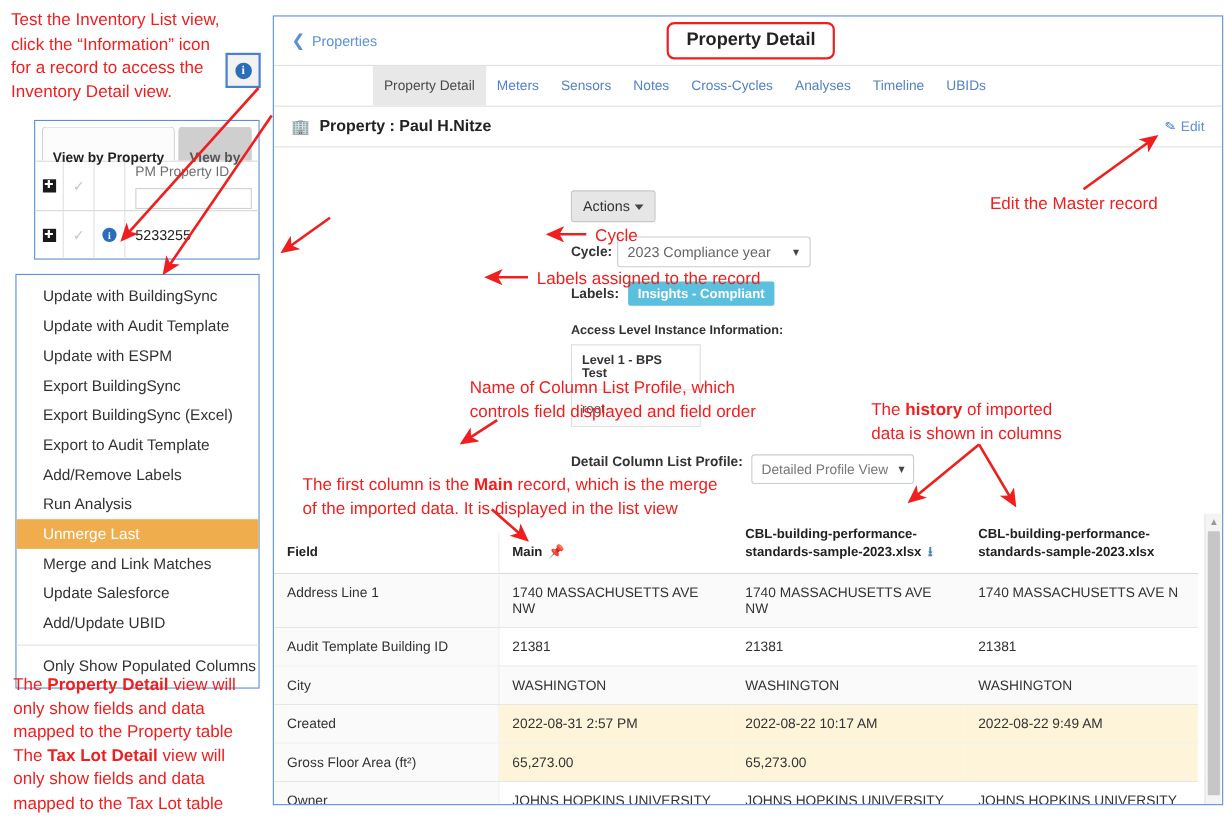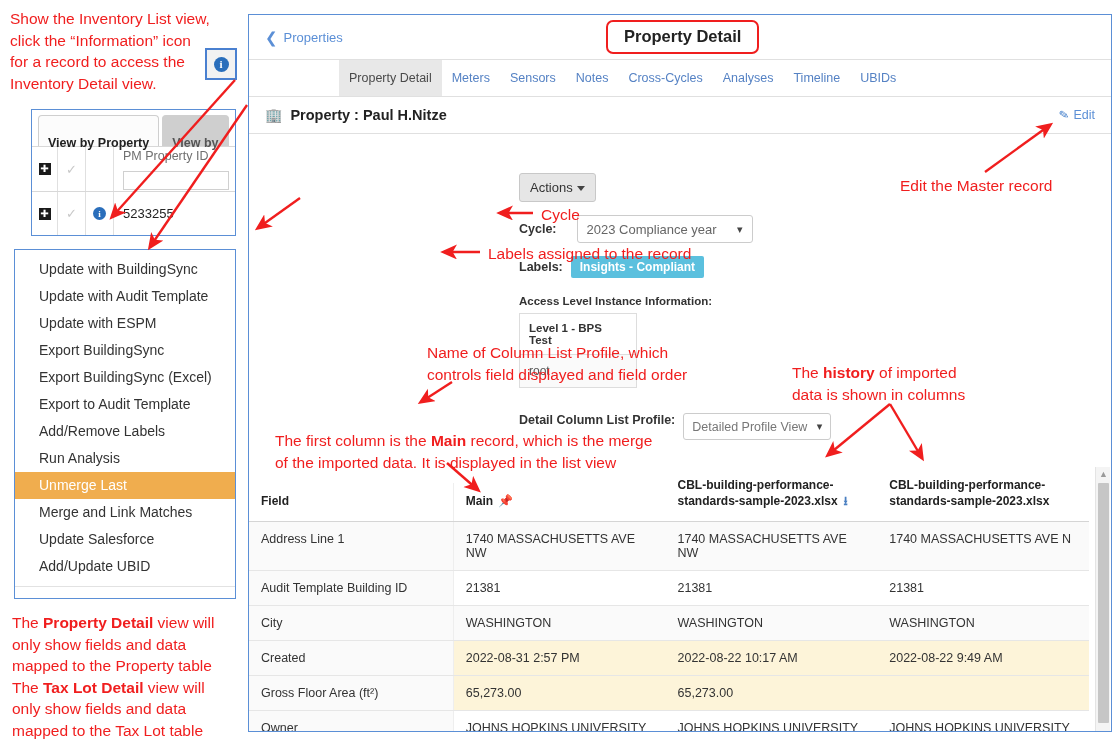--- a/index.html
+++ b/index.html
@@ -120,21 +120,21 @@
   #edit-link{font-size:12.5px;color:#5b8fd6;display:flex;align-items:center;gap:4px;}
   .pencil{font-size:12px;color:#3a79c9;transform:rotate(-10deg);display:inline-block;}
 
   #actions-btn{
     position:absolute;left:270px;top:158px;
     font-size:13px;color:#333;background:#e6e6e6;border:1px solid #c8c8c8;
     border-radius:3px;padding:6px 10px;box-sizing:border-box;
   }
   .caret{display:inline-block;width:0;height:0;border-left:4px solid transparent;border-right:4px solid transparent;border-top:5px solid #444;margin-left:4px;vertical-align:middle;}
 
-  #cycle-row{position:absolute;left:270px;top:200px;display:flex;align-items:center;gap:20px;}
+  #cycle-row{position:absolute;left:270px;top:200px;display:flex;align-items:center;gap:4px;}
   .flbl{font-size:12.5px;font-weight:bold;color:#333;}
   #cycle-select{
     width:176px;height:28px;border:1px solid #ccc;border-radius:3px;background:#fff;
     display:flex;align-items:center;justify-content:space-between;padding:0 9px;box-sizing:border-box;
     font-size:13px;color:#666;
   }
   .chev-d{font-size:11px;color:#444;}
 
   #labels-row{position:absolute;left:270px;top:241px;display:flex;align-items:center;gap:8px;}
   #label-badge{
@@ -181,21 +181,21 @@
   #dt-sb-thumb{position:absolute;left:2px;top:16px;width:11px;height:240px;background:#c6c6c6;border-radius:1px;}
   #dt-sb-up{position:absolute;left:0;top:2px;width:15px;text-align:center;font-size:9px;color:#9a9a9a;}
 
   
   #arrows{position:absolute;left:0;top:0;width:1113px;height:747px;pointer-events:none;}
 </style>
 </head>
 <body>
 
 <div class="abs anno" style="left:10px;top:8px;width:200px;">
-  <div>Show the Inventory List view,</div>
+  <div>Test the Inventory List view,</div>
   <div>click the “Information” icon</div>
   <div>for a record to access the</div>
   <div>Inventory Detail view.</div>
 </div>
 
 <div class="abs" id="info-icon-box">
   <span class="infoglyph">i</span>
 </div>
 
 <div class="abs" id="mini-table">
@@ -239,20 +239,21 @@
   <div class="mi">Export BuildingSync</div>
   <div class="mi">Export BuildingSync (Excel)</div>
   <div class="mi">Export to Audit Template</div>
   <div class="mi">Add/Remove Labels</div>
   <div class="mi">Run Analysis</div>
   <div class="mi hl">Unmerge Last</div>
   <div class="mi">Merge and Link Matches</div>
   <div class="mi">Update Salesforce</div>
   <div class="mi">Add/Update UBID</div>
   <div class="mi-sep"></div>
+  <div class="mi">Only Show Populated Columns</div>
 </div>
 
 <div class="abs anno" style="left:12px;top:612px;width:232px;">
   <div><span>The </span><b>Property Detail</b><span> view will</span></div>
   <div>only show fields and data</div>
   <div>mapped to the Property table</div>
   <div><span>The </span><b>Tax Lot Detail</b><span> view will</span></div>
   <div>only show fields and data</div>
   <div>mapped to the Tax Lot table</div>
 </div>

